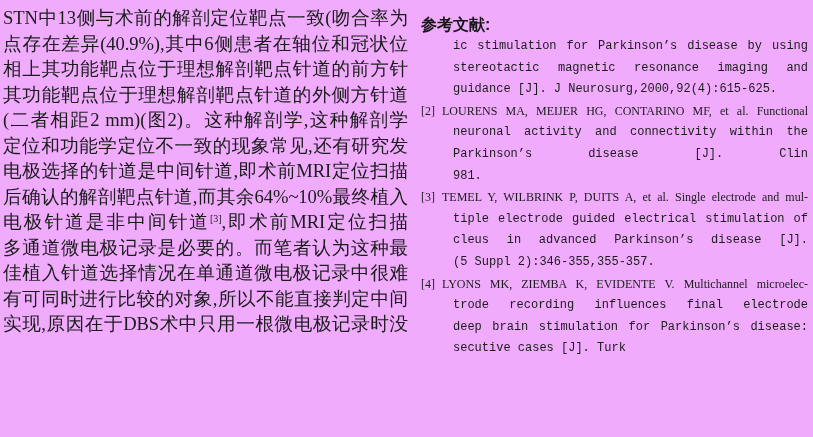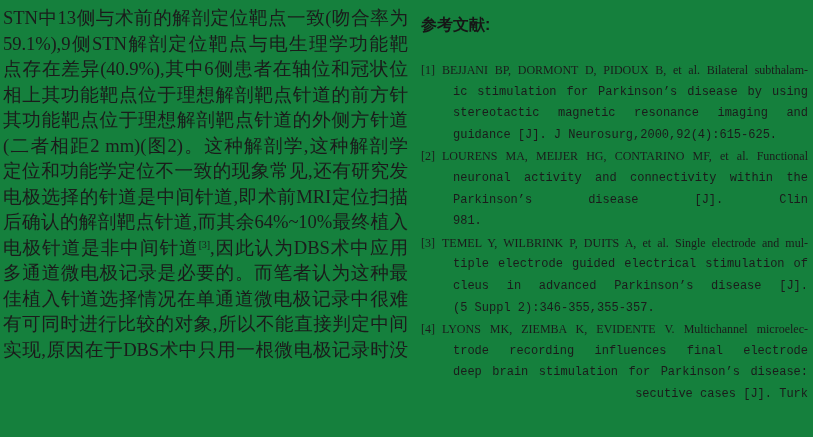--- a/index.html
+++ b/index.html
@@ -4,21 +4,21 @@
 <style>
   html, body { margin: 0; padding: 0; }
   body {
     width: 813px; height: 437px;
     background: #ffffff;
     font-family: "Liberation Serif", "DejaVu Serif", serif;
   }
   .page {
     position: relative;
     width: 813px; height: 437px;
-    background: #15803d;
+    background: #f0abfc;
     color: #1b1b1b;
     overflow: hidden;
   }
   
   .col-left {
     position: absolute;
     left: 3px; top: 5px;
     width: 405px;
   }
   .bline {
@@ -41,69 +41,66 @@
   .col-right {
     position: absolute;
     left: 421px; top: 14px;
     width: 387px;
   }
   .ref-heading {
     font-family: "Liberation Sans", "DejaVu Sans", sans-serif;
     font-weight: bold;
     font-size: 16px;
     line-height: 22px;
-    margin-bottom: 24px;
     color: #161616;
     text-align: left;
   }
   .ref-line {
     font-size: 12px;
     line-height: 21.6px;
     height: 21.6px;
     overflow: hidden;
     text-align: justify;
     text-align-last: justify;
   }
   .ref-line.cont { margin-left: 32px; font-family: Liberation Mono, monospace; }
   .ref-line.last {
-    text-align: right;
+    text-align: left;
     text-align-last: left;
   }
   .marker {
     display: inline-block;
     width: 21px;
   }
 </style>
 </head>
 <body>
 
 <div class="page">
 
   <div class="col-left">
     <div class="bline">STN中13侧与术前的解剖定位靶点一致(吻合率为</div>
-    <div class="bline">59.1%),9侧STN解剖定位靶点与电生理学功能靶</div>
     <div class="bline">点存在差异(40.9%),其中6侧患者在轴位和冠状位</div>
     <div class="bline">相上其功能靶点位于理想解剖靶点针道的前方针</div>
     <div class="bline">其功能靶点位于理想解剖靶点针道的外侧方针道</div>
     <div class="bline">(二者相距2 mm)(图2)。这种解剖学,这种解剖学</div>
     <div class="bline">定位和功能学定位不一致的现象常见,还有研究发</div>
     <div class="bline">电极选择的针道是中间针道,即术前MRI定位扫描</div>
     <div class="bline">后确认的解剖靶点针道,而其余64%~10%最终植入</div>
-    <div class="bline"><span>电极针道是非中间针道</span><sup class="supref">[3]</sup><span>,因此认为DBS术中应用</span></div>
+    <div class="bline"><span>电极针道是非中间针道</span><sup class="supref">[3]</sup><span>,即术前MRI定位扫描</span></div>
     <div class="bline">多通道微电极记录是必要的。而笔者认为这种最</div>
     <div class="bline">佳植入针道选择情况在单通道微电极记录中很难</div>
     <div class="bline">有可同时进行比较的对象,所以不能直接判定中间</div>
     <div class="bline">实现,原因在于DBS术中只用一根微电极记录时没</div>
   </div>
 
   <div class="col-right">
     <div class="ref-heading">参考文献:</div>
 
     <div class="ref">
-      <div class="ref-line"><span class="marker">[1]</span><span>BEJJANI BP, DORMONT D, PIDOUX B, et al. Bilateral subthalam-</span></div>
       <div class="ref-line cont">ic stimulation for Parkinson’s disease by using three-dimensional</div>
       <div class="ref-line cont">stereotactic magnetic resonance imaging and electrophysiological</div>
       <div class="ref-line cont last">guidance [J]. J Neurosurg,2000,92(4):615-625.</div>
     </div>
 
     <div class="ref">
       <div class="ref-line"><span class="marker">[2]</span><span>LOURENS MA, MEIJER HG, CONTARINO MF, et al. Functional</span></div>
       <div class="ref-line cont">neuronal activity and connectivity within the subthalamic nucleus in</div>
       <div class="ref-line cont">Parkinson’s disease [J]. Clin Neurophysiol,2013,124(5):967-</div>
       <div class="ref-line cont last">981.</div>

